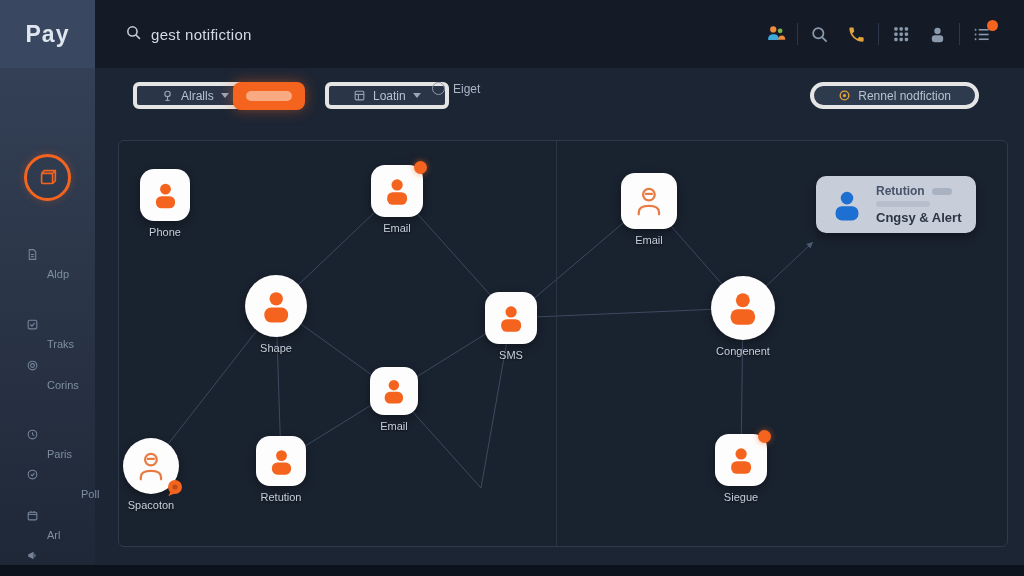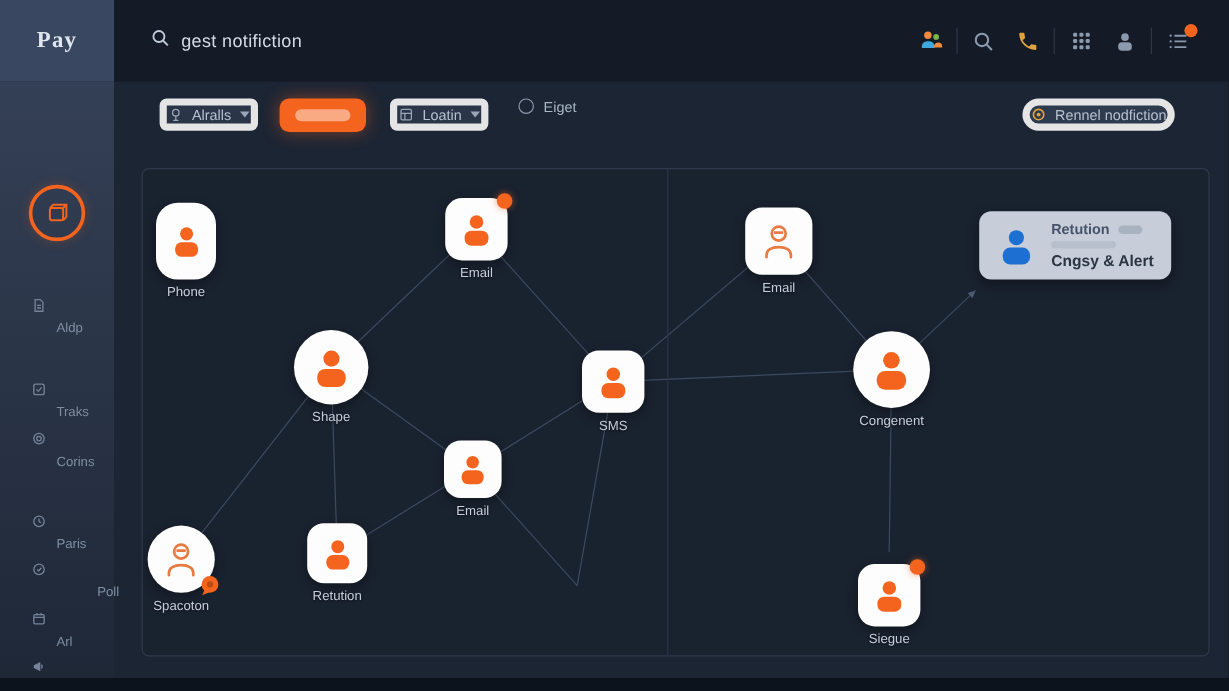--- a/index.html
+++ b/index.html
@@ -5,21 +5,21 @@
   * { margin:0; padding:0; box-sizing:border-box; }
   html,body { width:1024px; height:576px; overflow:hidden; background:#0d131c;
     font-family:"Liberation Sans", sans-serif; }
   .app { position:relative; width:1024px; height:576px; background:#1c2534; }
 
   
   .topbar { position:absolute; left:95px; top:0; width:929px; height:68px;
     background:#141b27; display:flex; align-items:center; }
   .logo-block { position:absolute; left:0; top:0; width:95px; height:68px;
     background:#3a4760; display:flex; align-items:center; justify-content:center; }
-  .logo { color:#dfe6ef; font-size:19px; font-weight:600; letter-spacing:1px;font-family:Liberation Serif, serif; }
+  .logo { color:#dfe6ef; font-size:23px; font-weight:600; letter-spacing:1px; }
   .searchbar { display:flex; align-items:center; gap:9px; margin-left:30px; color:#cdd6e2; }
   .searchbar .q { font-size:15px; letter-spacing:.3px; color:#d3dbe6; }
   .top-icons { position:absolute; right:24px; top:0; height:68px; display:flex;
     align-items:center; gap:0; }
   .tico { width:37px; height:37px; display:flex; align-items:center; justify-content:center;
     position:relative; cursor:pointer; }
   .tdiv { width:1px; height:22px; background:#2c3749; margin:0 3px; }
   .note-dot { position:absolute; top:4px; right:2px; width:11px; height:11px;
     border-radius:50%; background:#f4641e; }
 
@@ -30,22 +30,22 @@
     border:3px solid #f4641e; border-radius:50%; display:flex; align-items:center;
     justify-content:center; box-shadow:0 0 10px rgba(244,100,30,.25); cursor:pointer; }
   .side-list { position:absolute; left:0; top:160px; width:95px; }
   .side-item { display:flex; align-items:center; gap:8px; padding-left:26px;
     height:29px; color:#7f8ea2; font-size:11px; cursor:pointer; }
   .side-item .lbl { white-space:nowrap;margin-top:37px; }
 
   
   .toolbar { position:absolute; left:95px; top:68px; width:929px; height:54px; }
   .pill { position:absolute; top:14px; height:27px; background:#2a3547;
-    border:6px solid #e5e5e5; border-radius:6px; color:#b7c2d0; font-size:12px;
-    display:flex; align-items:center; gap:7px; padding:0 1px; cursor:pointer; }
+    border:4px solid #e5e5e5; border-radius:6px; color:#b7c2d0; font-size:12px;
+    display:flex; align-items:center; gap:7px; padding:0 24px; cursor:pointer; }
   .chev { width:0; height:0; border-left:4px solid transparent;
     border-right:4px solid transparent; border-top:5px solid #9aa7b8; }
   .btn-orange { position:absolute; left:138px; top:14px; width:72px; height:28px;
     background:#f4641e; border-radius:8px; box-shadow:0 0 14px rgba(244,100,30,.45);
     display:flex; align-items:center; justify-content:center; cursor:pointer; }
   .btn-orange .inner { width:46px; height:10px; border-radius:5px;
     background:rgba(255,255,255,.45); }
   .radio-opt { position:absolute; left:337px; top:14px; height:27px; display:flex;
     gap:8px; color:#aab6c5; font-size:12px; cursor:pointer; }
   .radio-c { width:13px; height:13px; border:1.5px solid #8c99ab; border-radius:50%; }
@@ -283,21 +283,21 @@
       </svg>
       <div class="col">
         <div class="row1">
           <span class="t1">Retution</span>
           <span class="mini"></span>
         </div>
         <span class="bar"></span>
         <span class="t2">Cngsy &amp; Alert</span>
       </div>
     </div>
-  <div class="node square" style="width: 50px; height: 64px; left: 11px; top: 28px; border-radius: 18px;">
+  <div class="node square" style="width: 50px; height: 52px; left: 21px; top: 28px;">
         <svg width="62%" height="62%" viewBox="0 0 24 24" fill="#f4641e">
       <circle cx="12" cy="7.4" r="4.2"></circle>
           <rect x="4.6" y="12.8" width="14.8" height="9.4" rx="4.2"></rect>
         </svg>
         <span class="nlabel">Phone</span>
       </div>
       <div class="node square" style="width: 52px; height: 52px; left: 252px; top: 24px;">
         <svg width="62%" height="62%" viewBox="0 0 24 24" fill="#f4641e">
       <circle cx="12" cy="7.4" r="4.2"></circle>
           <rect x="4.6" y="12.8" width="14.8" height="9.4" rx="4.2"></rect>
@@ -354,21 +354,21 @@
           </svg></span>
         <span class="nlabel">Spacoton</span>
       </div>
       <div class="node square" style="width: 50px; height: 50px; left: 137px; top: 295px;">
         <svg width="62%" height="62%" viewBox="0 0 24 24" fill="#f4641e">
       <circle cx="12" cy="7.4" r="4.2"></circle>
           <rect x="4.6" y="12.8" width="14.8" height="9.4" rx="4.2"></rect>
         </svg>
         <span class="nlabel">Retution</span>
       </div>
-      <div class="node square" style="width: 52px; height: 52px; left: 596px; top: 293px; margin-top: 36px;">
+      <div class="node square" style="width: 52px; height: 52px; left: 596px; top: 293px;">
         <svg width="62%" height="62%" viewBox="0 0 24 24" fill="#f4641e">
       <circle cx="12" cy="7.4" r="4.2"></circle>
           <rect x="4.6" y="12.8" width="14.8" height="9.4" rx="4.2"></rect>
         </svg>
         <span class="badge-dot"></span>
         <span class="nlabel">Siegue</span>
       </div>
     </div>
 
   <div class="footer"></div>

